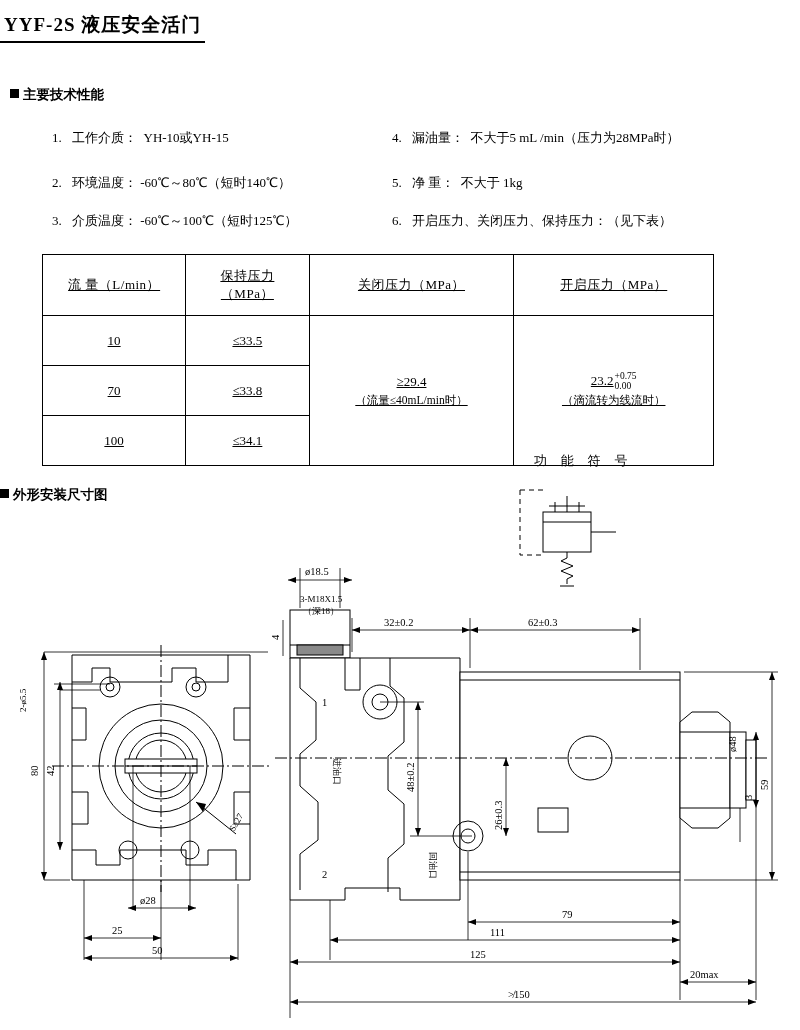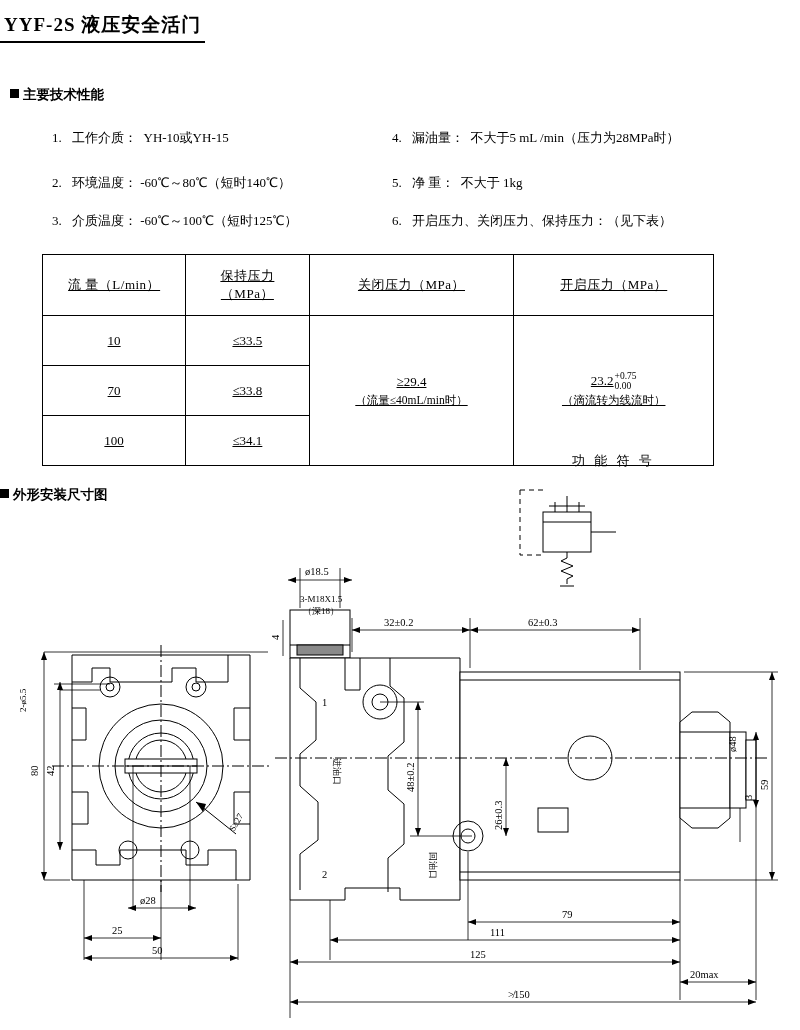--- a/index.html
+++ b/index.html
@@ -115,23 +115,22 @@
     vertical-align: middle;
     margin-left: 1px;
   }
 
   
   #fn-symbol-title {
     position: absolute;
     top: 452px;
     left: 534px;
     font-size: 13px;
-    font-family: Liberation Serif, serif;
+    font-family: Liberation Mono, monospace;
     letter-spacing: 3px;
-    margin-left: 38px;
   }
 
   
   #drawing {
     position: absolute;
     top: 440px;
     left: 0;
     width: 668px;
     height: 590px;
   }

